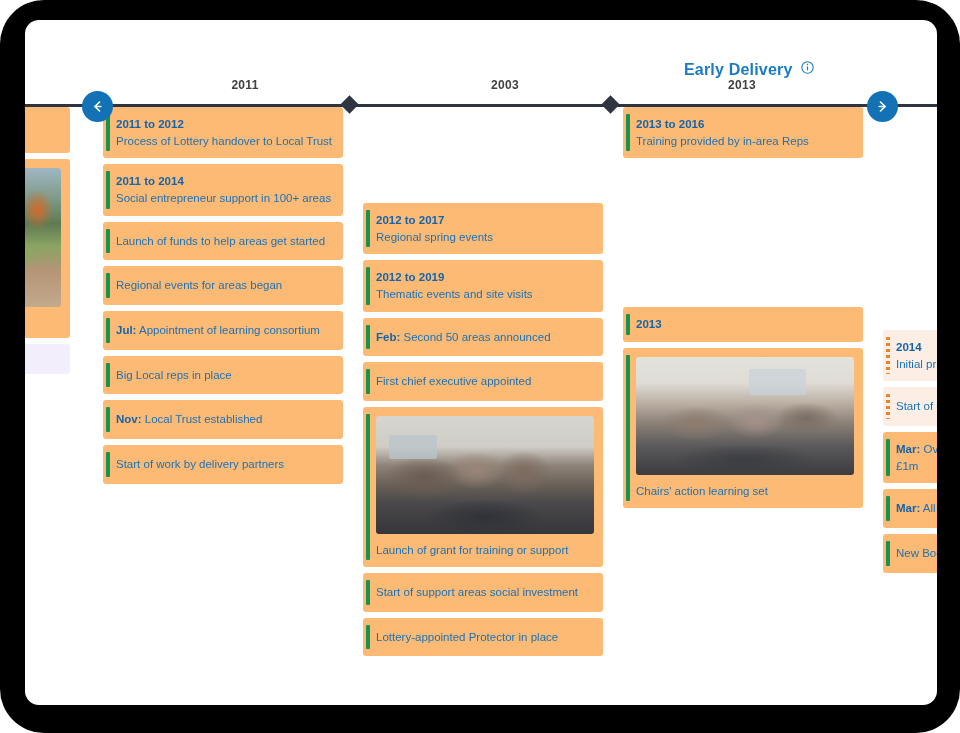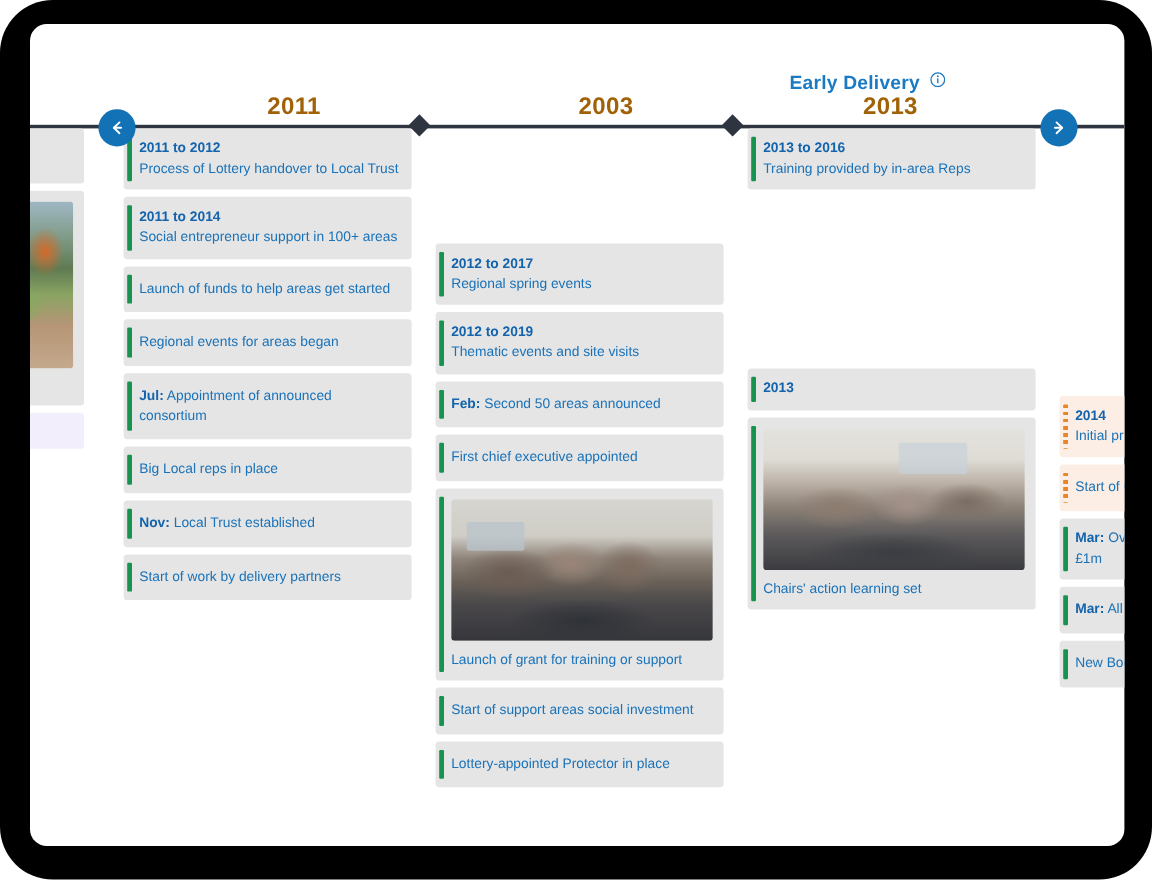--- a/index.html
+++ b/index.html
@@ -49,23 +49,23 @@
     position: absolute;
     top: 78px;
     width: 13px; height: 13px;
     background: #2e3440;
     transform: rotate(45deg);
   }
 
   .year-label {
     position: absolute;
     top: 58px;
-    font-size: 20px;
+    font-size: 12px;
     font-weight: bold;
-    color: #a16207;
+    color: #404040;
     text-align: center;
     letter-spacing: .3px;
   }
 
   .section-title-wrap {
     position: absolute;
     top: 40px;
     text-align: center;
     width: 240px;
   }
@@ -106,21 +106,21 @@
   }
 
   .col {
     position: absolute;
     top: 0;
   }
 
   
   .card {
     position: relative;
-    background: #e5e5e5;
+    background: #fdba74;
     border-radius: 3px;
     padding: 9px 10px 9px 13px;
     margin-bottom: 6px;
     overflow: hidden;
   }
   .card::before {
     content: "";
     position: absolute;
     left: 3px; top: 7px; bottom: 7px;
     width: 4px;
@@ -235,21 +235,21 @@
   }
 </style>
 </head>
 <body>
 
 <div class="tablet-frame">
   <div class="tablet-screen">
 
     <div class="timeline-header">
 
-      <div class="section-title-wrap" style="left:578px;">
+      <div class="section-title-wrap" style="left:604px;">
         <span class="section-title">Early Delivery</span>
         <span class="info-icon">
           <svg width="13" height="13" viewBox="0 0 16 16">
             <circle cx="8" cy="8" r="7" fill="none" stroke="#1a7bc4" stroke-width="1.3"></circle>
             <circle cx="8" cy="4.4" r="0.95" fill="#1a7bc4"></circle>
             <rect x="7.3" y="6.4" width="1.4" height="5.2" rx="0.6" fill="#1a7bc4"></rect>
           </svg>
         </span>
       </div>
 
@@ -301,21 +301,21 @@
 
         <div class="card one-line">
           <div class="card-text">Launch of funds to help areas get started</div>
         </div>
 
         <div class="card one-line">
           <div class="card-text">Regional events for areas began</div>
         </div>
 
         <div class="card one-line">
-          <div class="card-text"><span class="lead">Jul:</span> <span>Appointment of announced consortium</span></div>
+          <div class="card-text"><span class="lead">Jul:</span> <span>Appointment of learning consortium</span></div>
         </div>
 
         <div class="card one-line">
           <div class="card-text">Big Local reps in place</div>
         </div>
 
         <div class="card one-line">
           <div class="card-text"><span class="lead">Nov:</span> <span>Local Trust established</span></div>
         </div>
 

